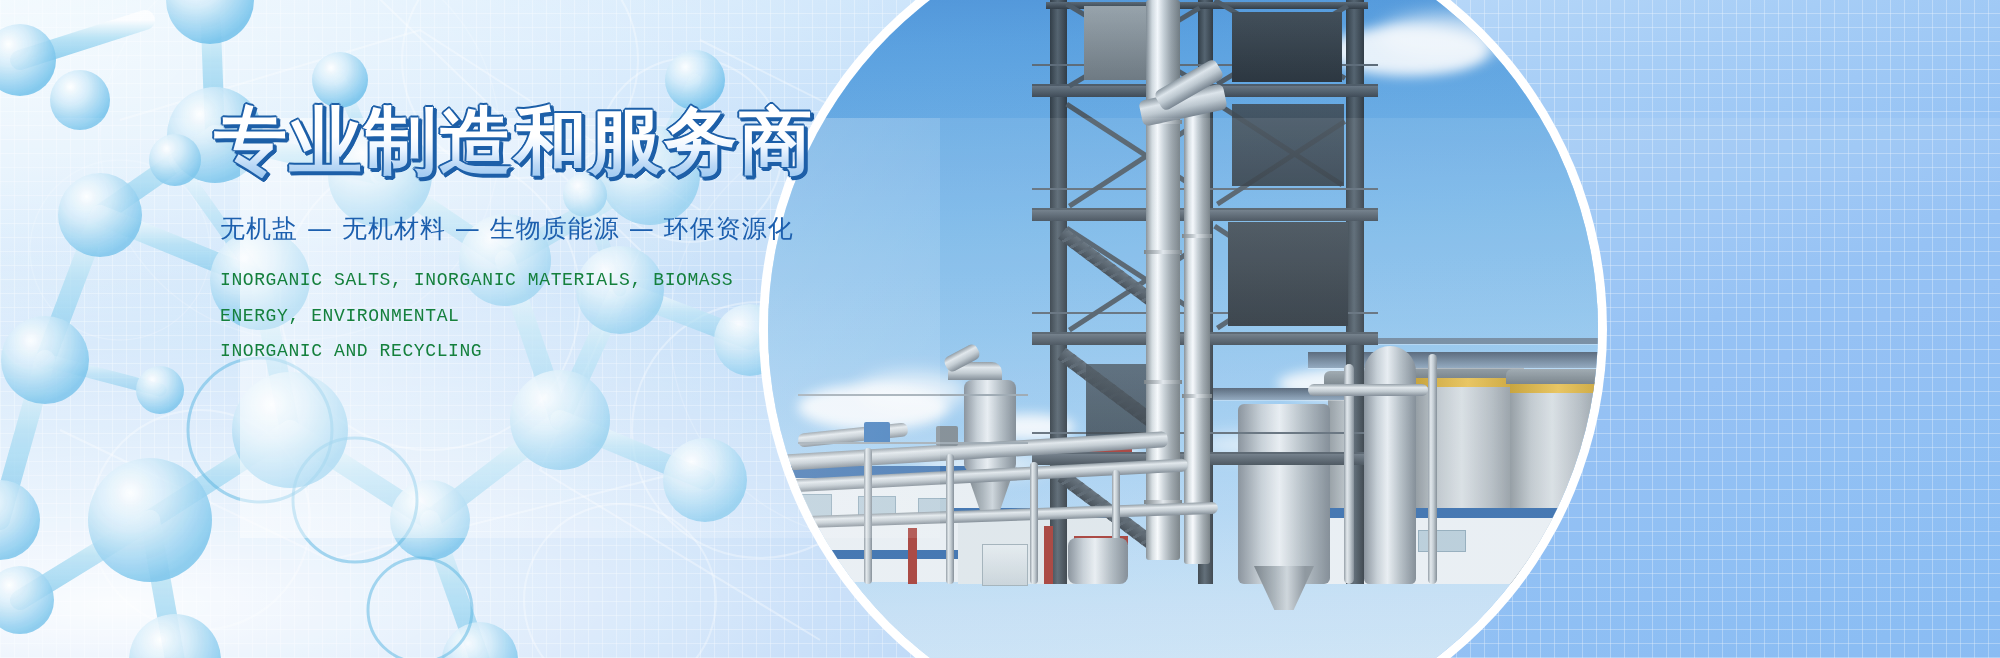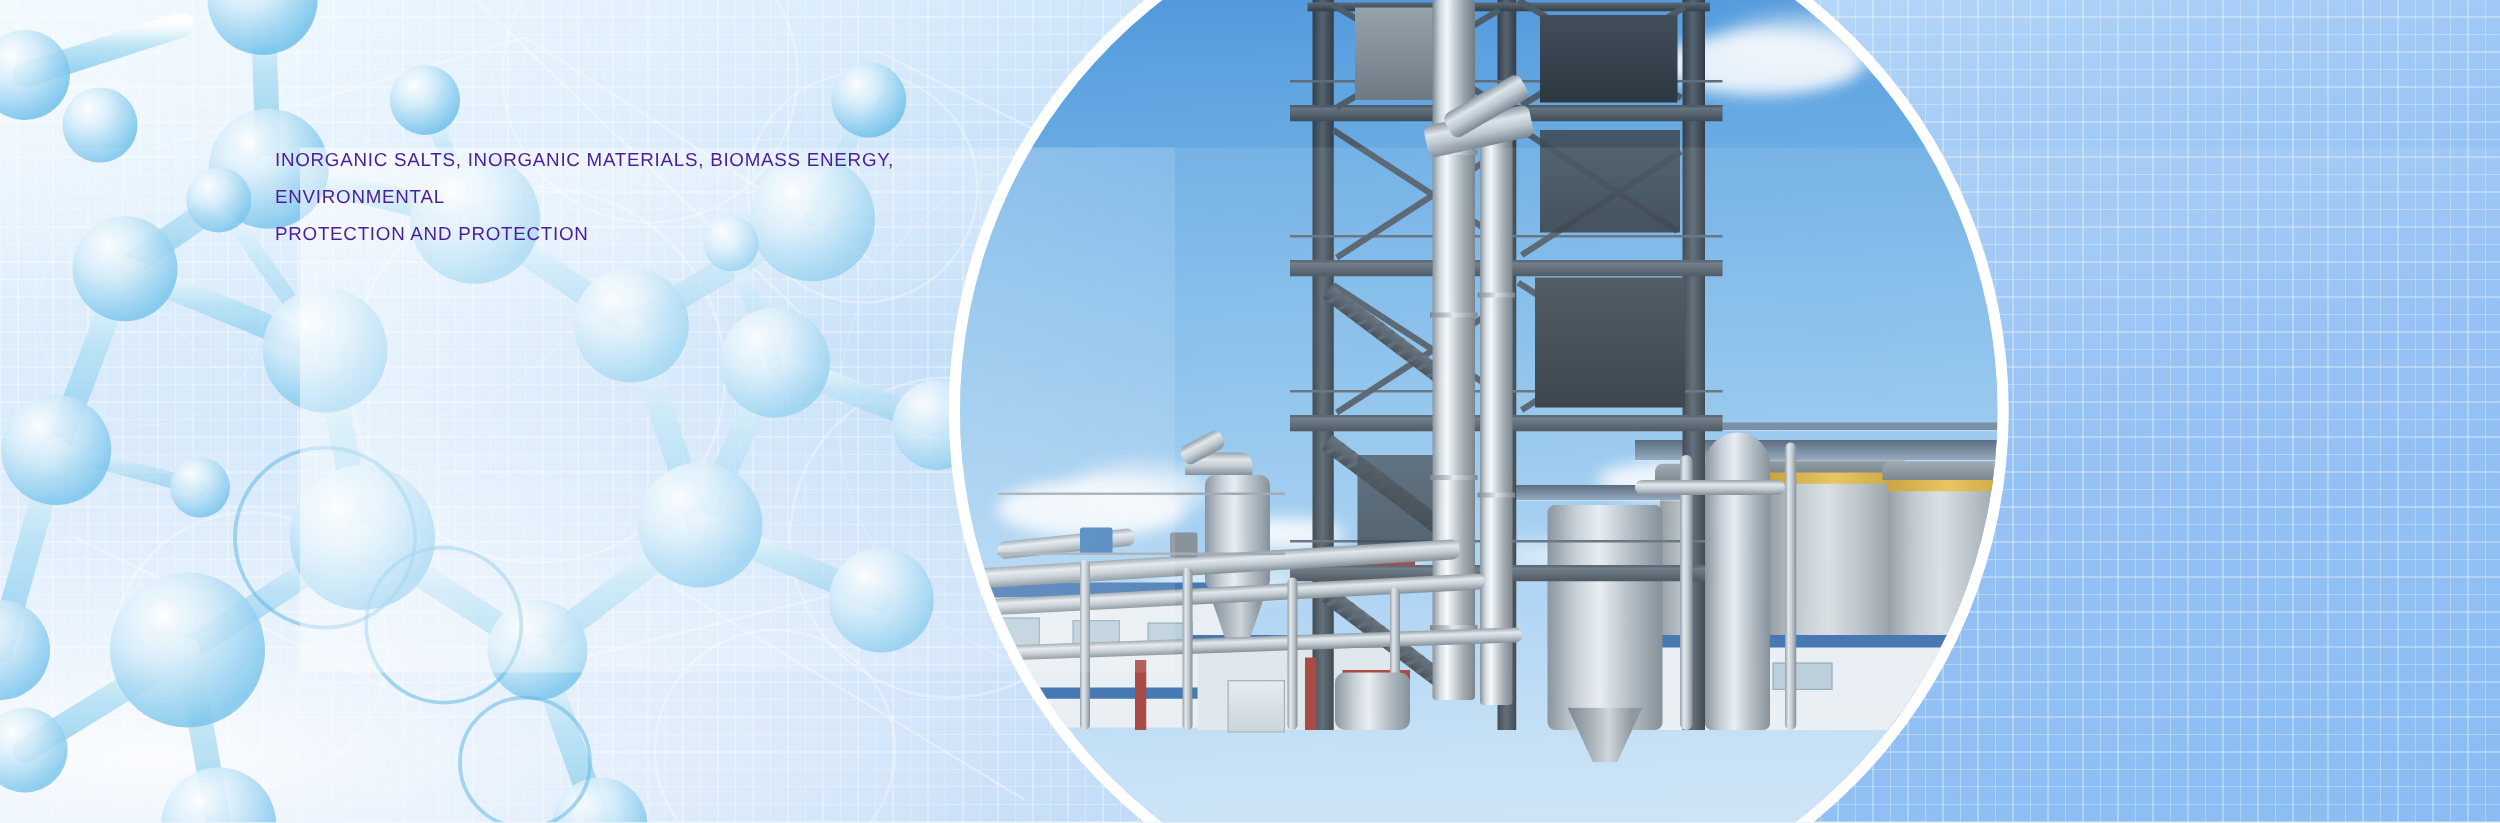--- a/index.html
+++ b/index.html
@@ -169,26 +169,26 @@
 
   .sub-cn{
     margin:34px 0 0 6px;
     font-size:25px;
     letter-spacing:1px;
     color:#1c5fae;
     font-family:"DejaVu Sans","Liberation Sans",sans-serif;
   }
   .sub-en{
     margin:18px 0 0 6px;
-    font-size:15px;
+    font-size:18px;
     line-height:1.95;
     letter-spacing:.6px;
-    color:#4c1d95;
+    color:#15803d;
     max-width:540px;
-    font-family:Liberation Sans, sans-serif;
+    font-family:Liberation Mono, monospace;
   }
 </style>
 </head>
 <body>
 
 <div class="banner">
 
   <div class="bg-base"></div>
   <div class="bg-wash"></div>
   <div class="bg-grid"></div>
@@ -432,22 +432,24 @@
       <div class="photo-tint"></div>
     </div>
   </div>
 
   <div class="band-strip"></div>
 
   <div class="text-panel"></div>
 
   <div class="content">
     <h1 class="headline">
+      <span class="l2">专业制造和服务商</span>
     </h1>
 
+    <div class="sub-cn">无机盐 —  无机材料 — 生物质能源 — 环保资源化</div>
 
     <div class="sub-en">
       <div>INORGANIC SALTS, INORGANIC MATERIALS, BIOMASS ENERGY, ENVIRONMENTAL</div>
-      <div>PROTECTION AND PROTECTION</div>
+      <div>INORGANIC AND RECYCLING</div>
     </div>
   </div>
 
 </div>
 
 </body></html>

